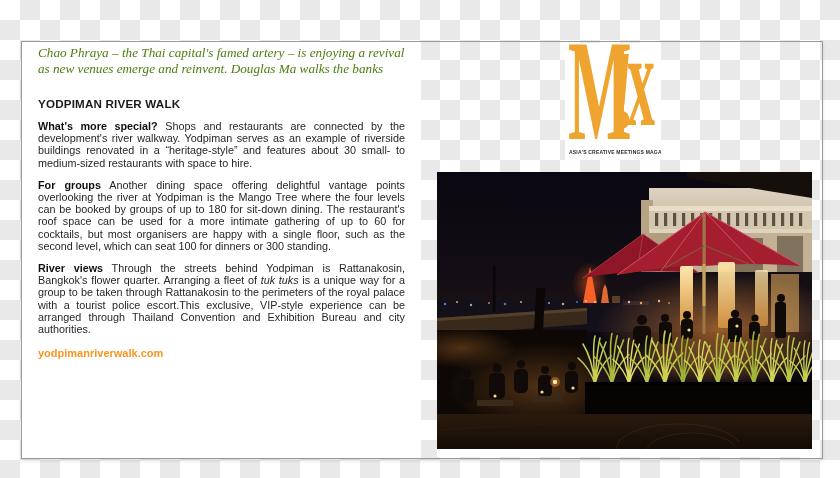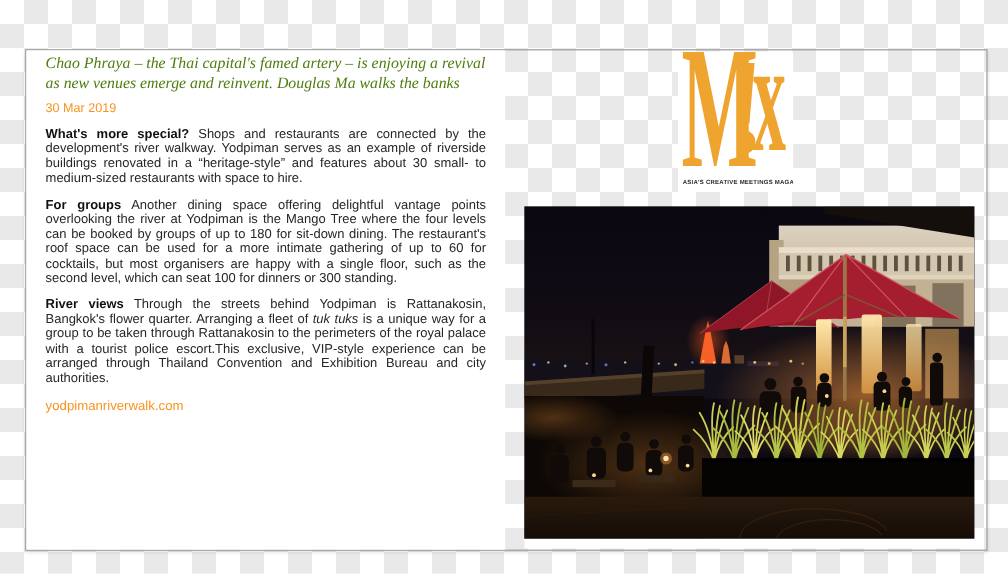--- a/index.html
+++ b/index.html
@@ -34,21 +34,21 @@
     margin:21px 0 0 0;font-size:11.6px;line-height:13px;font-weight:bold;
     color:#1a1a1a;letter-spacing:.2px;
   }
   .body-p{
     margin:10px 0 0 0;font-size:10.8px;line-height:12.2px;color:#262626;
     text-align:justify;
   }
   .body-p strong{font-weight:bold;color:#111;}
   .body-p em{}
   .site-link{
-    display:inline-block;margin:12px 0 0 0;font-size:11px;font-weight:normal;
+    display:inline-block;margin:12px 0 0 0;font-size:11px;font-weight:bold;
     color:#F7941E;text-decoration:none;
   }
   .logo-patch{
     position:absolute;left:543px;top:1px;width:96px;height:117px;
     background:#fff;overflow:hidden;
   }
   .logo-art{position:absolute;left:0;top:0;right:0;height:104px;}
   .logo-art span{
     position:absolute;font-family:"Liberation Serif",serif;font-weight:bold;
     color:#EEA42E;transform-origin:0 0;white-space:pre;
@@ -69,21 +69,21 @@
     position:absolute;left:415px;top:407px;width:376px;height:8px;background:#fff;
   }
 </style>
 </head>
 <body>
 
 <div class="card">
 
   <div class="text-col">
     <p class="subtitle">Chao Phraya – the Thai capital's famed artery – is enjoying a revival as new venues emerge and reinvent. Douglas Ma walks the banks</p>
-    <p class="date">30 Mar 2019</p>
+    <h2 class="section-heading">YODPIMAN RIVER WALK</h2>
 
 
     <p class="body-p"><strong>What's more special?</strong><span> Shops and restaurants are connected by the development's river walkway. Yodpiman serves as an example of riverside buildings renovated in a “heritage-style” and features about 30 small- to medium-sized restaurants with space to hire.</span></p>
 
     <p class="body-p"><strong>For groups</strong><span> Another dining space offering delightful vantage points overlooking the river at Yodpiman is the Mango Tree where the four levels can be booked by groups of up to 180 for sit-down dining. The restaurant's roof space can be used for a more intimate gathering of up to 60 for cocktails, but most organisers are happy with a single floor, such as the second level, which can seat 100 for dinners or 300 standing.</span></p>
 
     <p class="body-p"><strong>River views</strong><span> Through the streets behind Yodpiman is Rattanakosin, Bangkok's flower quarter. Arranging a fleet of </span><em>tuk tuks</em><span> is a unique way for a group to be taken through Rattanakosin to the perimeters of the royal palace with a tourist police escort.This exclusive, VIP-style experience can be arranged through Thailand Convention and Exhibition Bureau and city authorities.</span></p>
 
     <a class="site-link" href="#">yodpimanriverwalk.com</a>
   </div>

